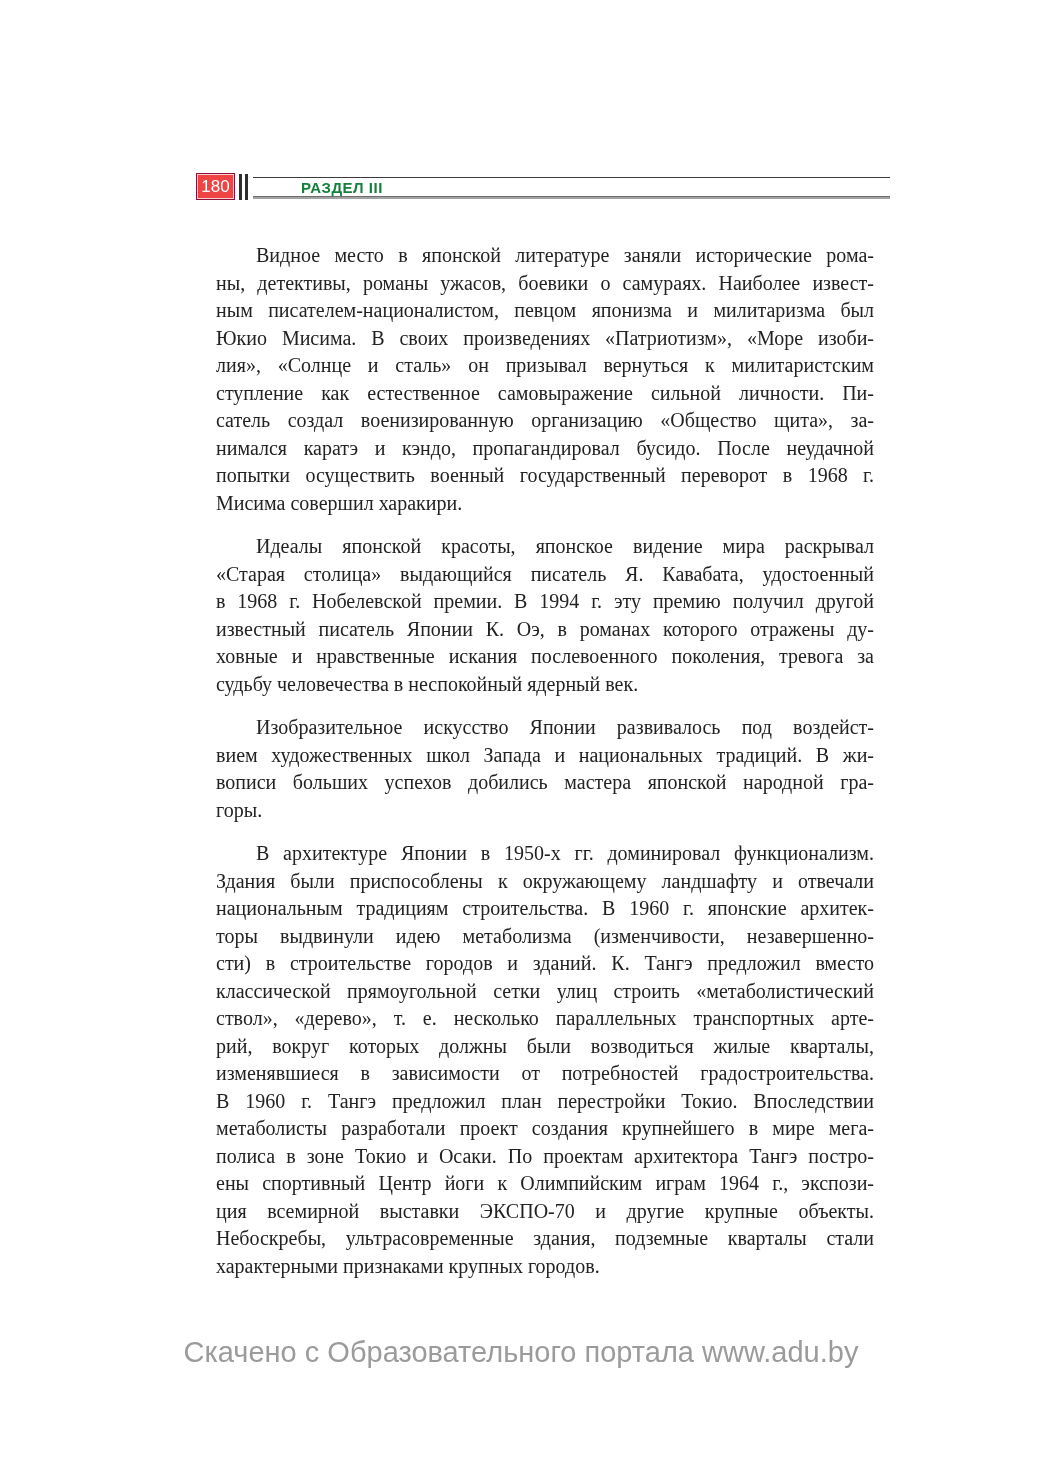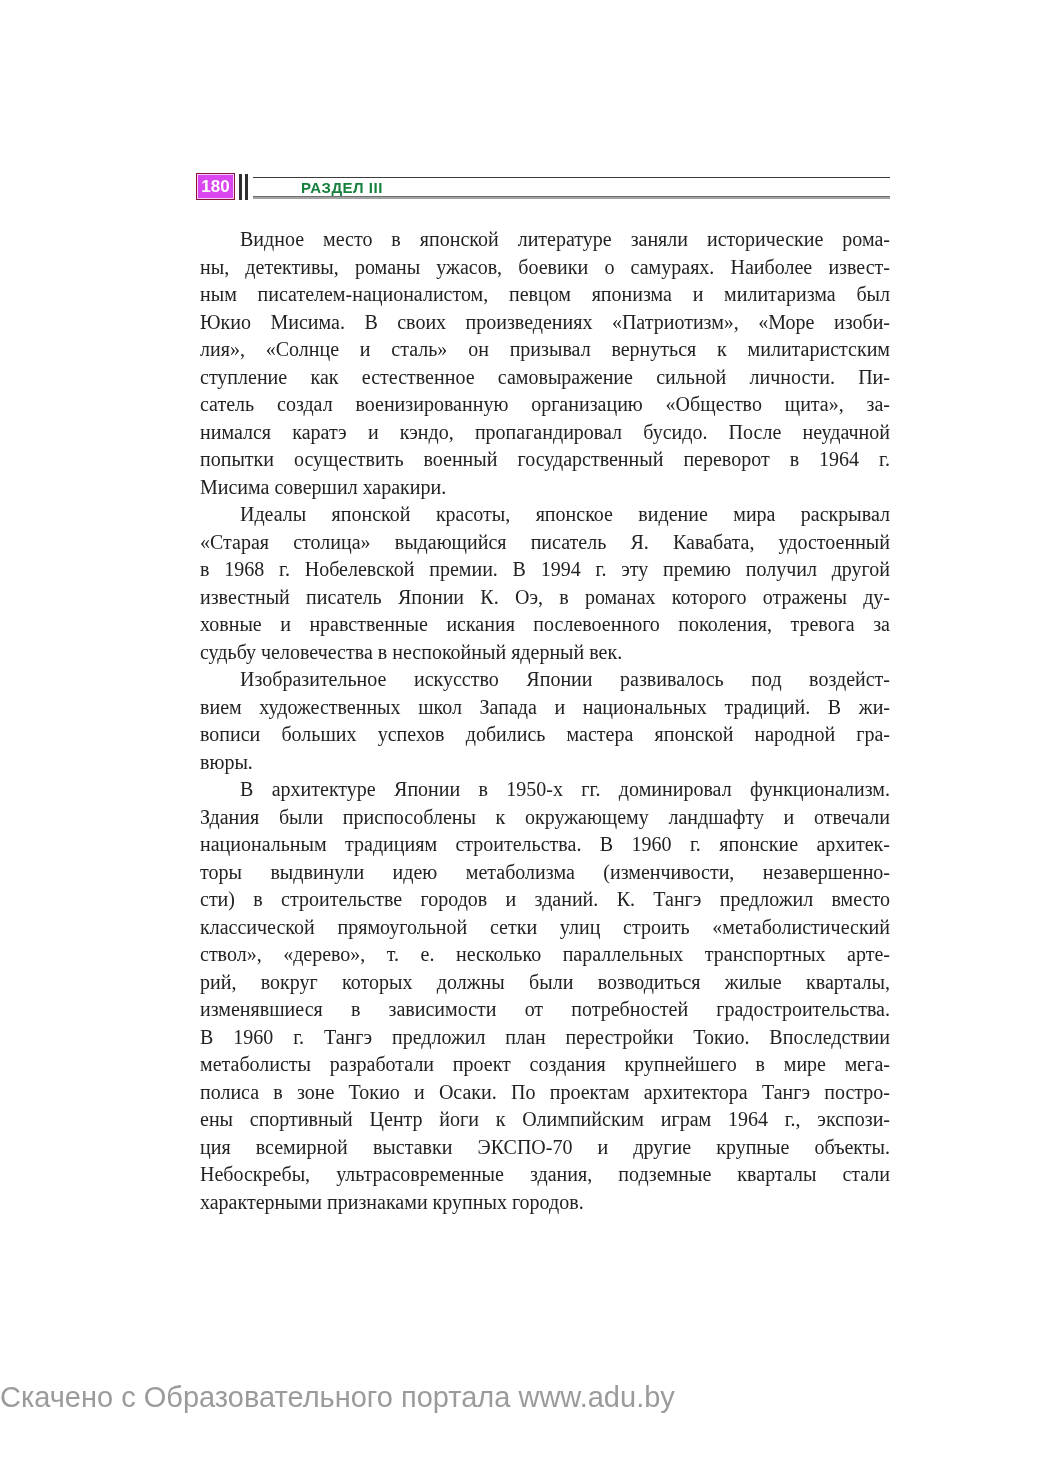--- a/index.html
+++ b/index.html
@@ -16,27 +16,27 @@
     font-family: "Liberation Serif", serif;
   }
 
   
   .page-number-badge {
     position: absolute;
     left: 196px;
     top: 173px;
     width: 39px;
     height: 27px;
-    background: #d946ef;
+    background: #ef4444;
     border: 1px solid #8c0f3c;
     box-sizing: border-box;
     box-shadow: inset 0 0 0 1px rgba(255,255,255,0.75);
     color: #ffffff;
     font-family: "Liberation Sans", sans-serif;
-    font-weight: bold;
+    font-weight: normal;
     font-size: 17px;
     line-height: 25px;
     text-align: center;
   }
   .head-bar {
     position: absolute;
     top: 174px;
     width: 3px;
     height: 26px;
     background: #2e2e2e;
@@ -74,37 +74,37 @@
   
   .body-text {
     position: absolute;
     left: 200px;
     top: 226px;
     width: 690px;
     font-size: 20px;
     line-height: 27.5px;
     color: #222222;
   }
-  .paragraph { margin: 0; }
+  .paragraph { margin: 16px; }
   .line {
     text-align: justify;
     text-align-last: justify;
     height: 27.5px;
     overflow: hidden;
   }
   .line.first { text-indent: 40px; }
   .line.plast { text-align-last: left; }
 
   
   .watermark {
     position: absolute;
     left: 0;
-    top: 1381px;
+    top: 1336px;
     width: 1042px;
-    text-align: left;
+    text-align: center;
     font-family: "Liberation Sans", sans-serif;
     font-size: 29px;
     color: #9b9b9b;
   }
 </style>
 </head>
 <body>
 
 <div class="page">
 
@@ -121,38 +121,38 @@
 
     <div class="paragraph">
       <div class="line first">Видное место в японской литературе заняли исторические рома-</div>
       <div class="line">ны, детективы, романы ужасов, боевики о самураях. Наиболее извест-</div>
       <div class="line">ным писателем-националистом, певцом японизма и милитаризма был</div>
       <div class="line">Юкио Мисима. В своих произведениях «Патриотизм», «Море изоби-</div>
       <div class="line">лия», «Солнце и сталь» он призывал вернуться к милитаристским</div>
       <div class="line">ступление как естественное самовыражение сильной личности. Пи-</div>
       <div class="line">сатель создал военизированную организацию «Общество щита», за-</div>
       <div class="line">нимался каратэ и кэндо, пропагандировал бусидо. После неудачной</div>
-      <div class="line">попытки осуществить военный государственный переворот в 1964 г.</div>
+      <div class="line">попытки осуществить военный государственный переворот в 1968 г.</div>
       <div class="line plast">Мисима совершил харакири.</div>
     </div>
 
     <div class="paragraph">
       <div class="line first">Идеалы японской красоты, японское видение мира раскрывал</div>
       <div class="line">«Старая столица» выдающийся писатель Я. Кавабата, удостоенный</div>
       <div class="line">в 1968 г. Нобелевской премии. В 1994 г. эту премию получил другой</div>
       <div class="line">известный писатель Японии К. Оэ, в романах которого отражены ду-</div>
       <div class="line">ховные и нравственные искания послевоенного поколения, тревога за</div>
       <div class="line plast">судьбу человечества в неспокойный ядерный век.</div>
     </div>
 
     <div class="paragraph">
       <div class="line first">Изобразительное искусство Японии развивалось под воздейст-</div>
       <div class="line">вием художественных школ Запада и национальных традиций. В жи-</div>
       <div class="line">вописи больших успехов добились мастера японской народной гра-</div>
-      <div class="line plast">вюры.</div>
+      <div class="line plast">горы.</div>
     </div>
 
     <div class="paragraph">
       <div class="line first">В архитектуре Японии в 1950-х гг. доминировал функционализм.</div>
       <div class="line">Здания были приспособлены к окружающему ландшафту и отвечали</div>
       <div class="line">национальным традициям строительства. В 1960 г. японские архитек-</div>
       <div class="line">торы выдвинули идею метаболизма (изменчивости, незавершенно-</div>
       <div class="line">сти) в строительстве городов и зданий. К. Тангэ предложил вместо</div>
       <div class="line">классической прямоугольной сетки улиц строить «метаболистический</div>
       <div class="line">ствол», «дерево», т. е. несколько параллельных транспортных арте-</div>

